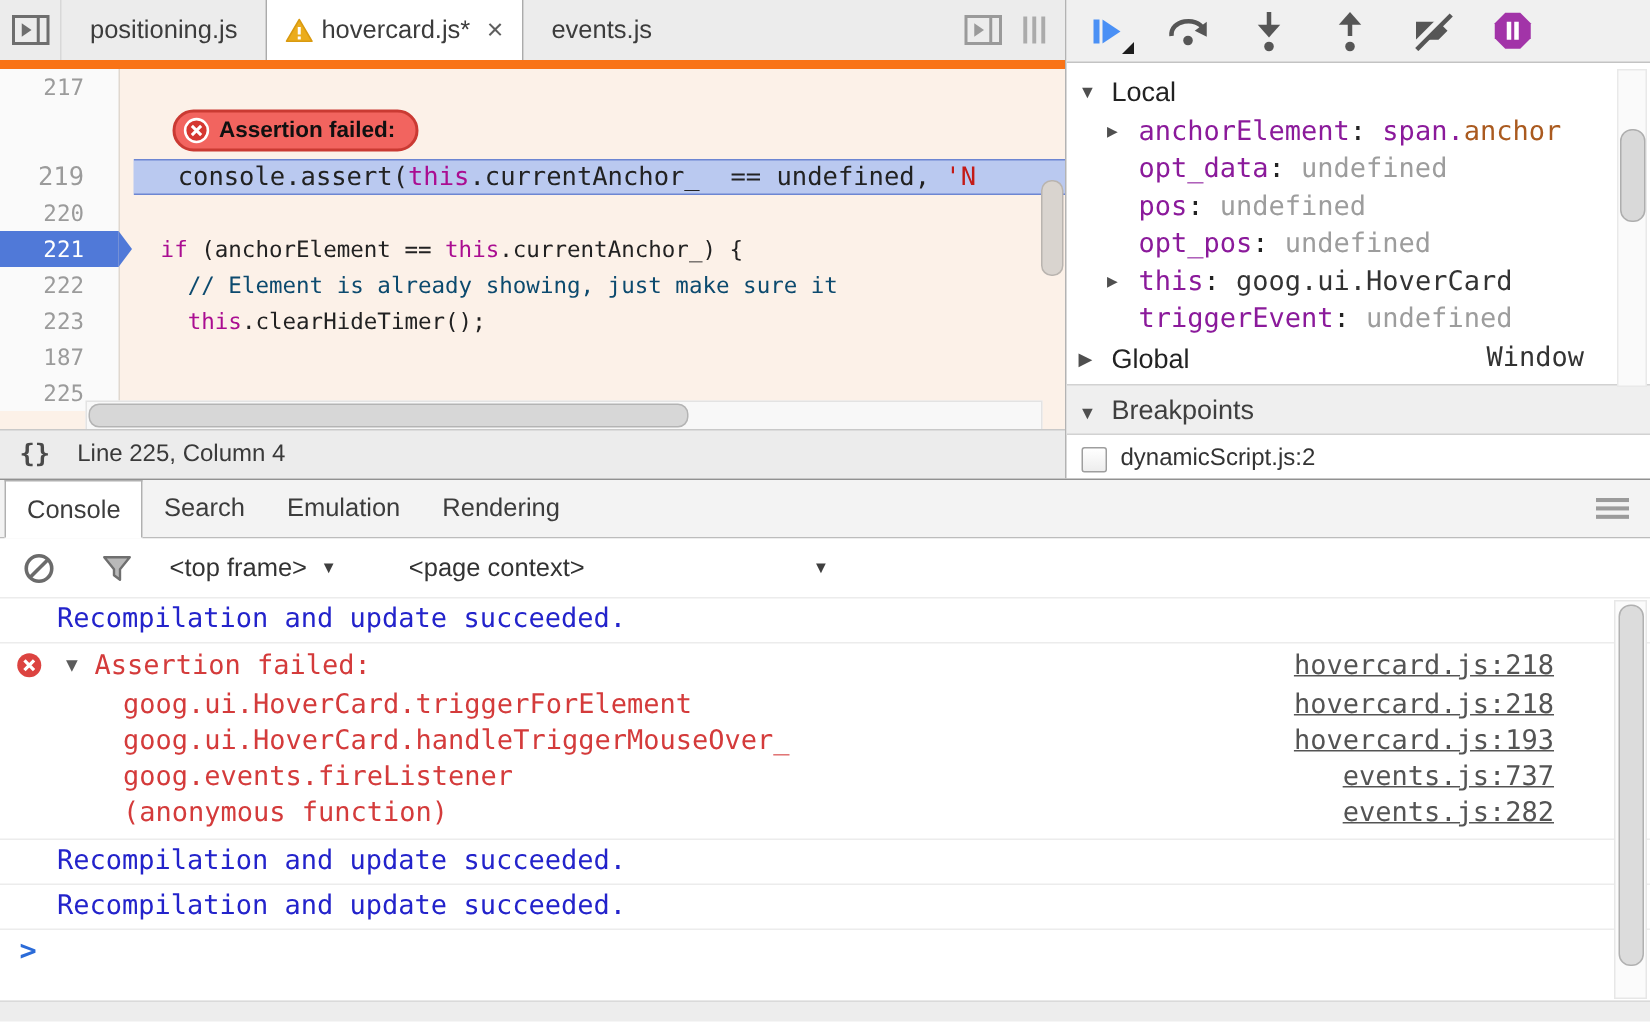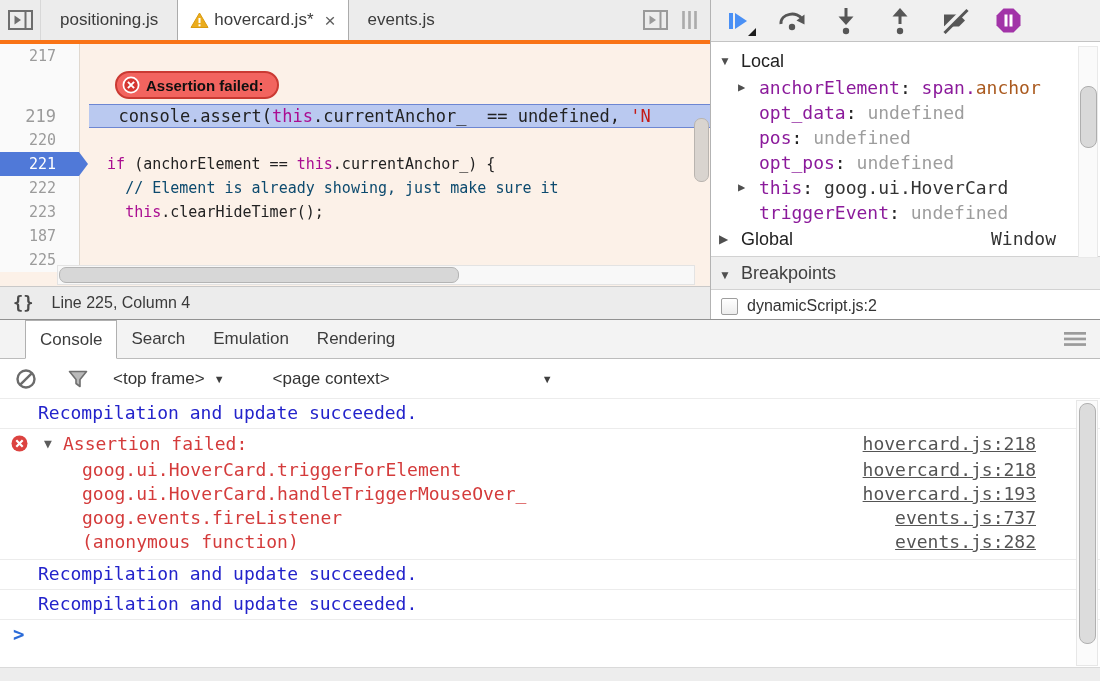--- a/index.html
+++ b/index.html
@@ -5,21 +5,21 @@
   html,body{margin:0;padding:0}
   body{width:1100px;height:681px;overflow:hidden;background:#fff;font-family:"Liberation Sans",sans-serif}
   .app{position:relative;width:1100px;height:681px;color:#333;font-size:16px}
 
   
   .top{display:flex;height:319px}
   .sources{width:710px;min-width:0;display:flex;flex-direction:column}
   .rightpane{flex:1;border-left:1px solid #b3b3b3;position:relative;overflow:hidden;background:#fff;display:flex;flex-direction:column}
 
   
-  .tabbar{height:41px;background:#ececec;border-bottom:4px solid #f97316;display:flex;align-items:stretch}
+  .tabbar{height:41px;background:#ececec;border-bottom:6px solid #f97316;display:flex;align-items:stretch}
   .navbtn{width:40px;display:flex;align-items:center;justify-content:center;border-right:1px solid #d8d8d8}
   #file-tabs{display:flex;align-items:stretch}
   .tab{display:flex;align-items:center;padding:0 19px;font-size:17px;color:#3c3c3c;white-space:nowrap}
   .tab.active{background:#fff;border-left:1px solid #ababab;border-right:1px solid #ababab;padding:0 12px}
   .tab .warn{display:flex;margin-right:5px}
   .tab .close{margin-left:11px;color:#5f5f5f;font-size:19px;line-height:1}
   .paneicons{margin-left:auto;display:flex;align-items:center;gap:12px;padding-right:12px}
 
   
   .editor{position:relative;height:245px;overflow:hidden;background:#fcf1e8}
@@ -57,21 +57,21 @@
   .swin{position:absolute;right:44px;color:#333}
   .bph{position:relative;height:32px;line-height:32px;background:#efefef;border-top:1px solid #d2d2d2;border-bottom:1px solid #d2d2d2;padding-left:30px;font-size:18px;color:#3f3f3f;flex:none;margin-top:3px}
   .bph .arrow{left:8px;top:2px}
   .bpitem{display:flex;align-items:center;gap:9px;padding:7px 0 0 10px;font-size:16px;color:#333}
   .checkbox{width:15px;height:15px;border:1px solid #9e9e9e;border-radius:2px;background:linear-gradient(#fff,#ededed);flex:none}
   .rp-track{position:absolute;right:2px;top:46px;width:18px;height:210px;background:#fafafa;border:1px solid #e9e9e9}
   .rp-thumb{position:absolute;right:3px;top:86px;width:15px;height:60px;background:#d9d9d9;border:1px solid #aeaeae;border-radius:8px}
 
   
   .drawer{position:relative;height:362px;border-top:1px solid #919191;display:flex;flex-direction:column;background:#fff}
-  .dtabs{height:38px;background:#f3f3f3;border-bottom:1px solid #bcbcbc;display:flex;align-items:stretch;padding-left:25px;flex:none}
+  .dtabs{height:38px;background:#f3f3f3;border-bottom:1px solid #bcbcbc;display:flex;align-items:stretch;padding-left:3px;flex:none}
   .dtab{display:flex;align-items:center;padding:0 14px;font-size:17px;color:#3c3c3c}
   .dtab.active{background:#fff;border:1px solid #b0b0b0;border-bottom:1px solid #fff;margin-bottom:-1px}
   .dmenu{margin-left:auto;display:flex;align-items:center;padding-right:14px}
   .ctoolbar{height:39px;display:flex;align-items:center;border-bottom:1px solid #ececec;padding-left:13px;background:#fff;flex:none}
   .cbtn{display:flex;align-items:center;justify-content:center;width:26px;height:26px}
   .sel{display:flex;align-items:center;gap:9px;font-size:17px;color:#333;white-space:pre}
   .caret{font-size:11px;color:#3f3f3f}
   .messages{flex:1;position:relative;font-family:"DejaVu Sans Mono",monospace;font-size:18px;overflow:hidden}
   .minfo{height:29px;line-height:28px;padding-left:38px;color:#2323cb;border-bottom:1px solid #ececec;white-space:pre}
   .merr{position:relative;border-bottom:1px solid #ececec;padding:1px 0 5px}

